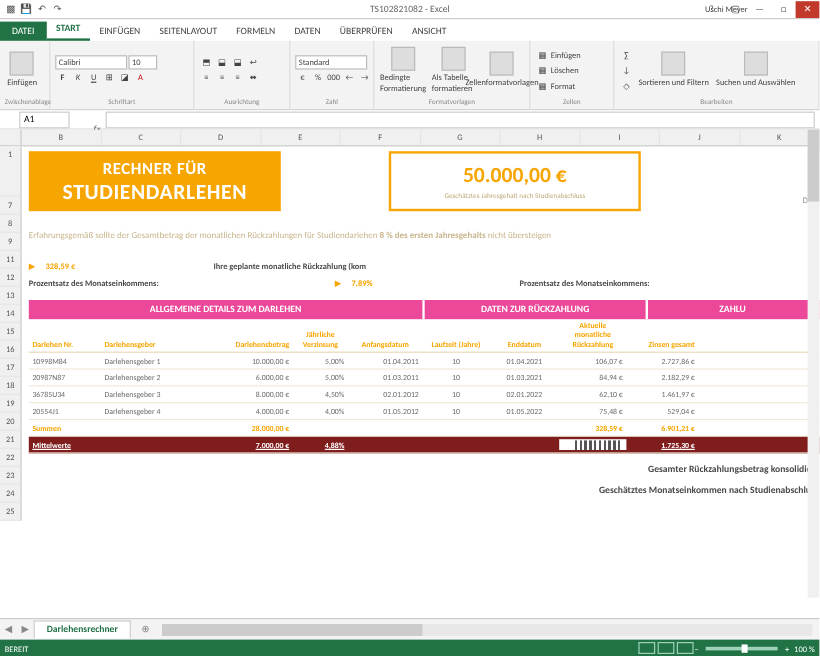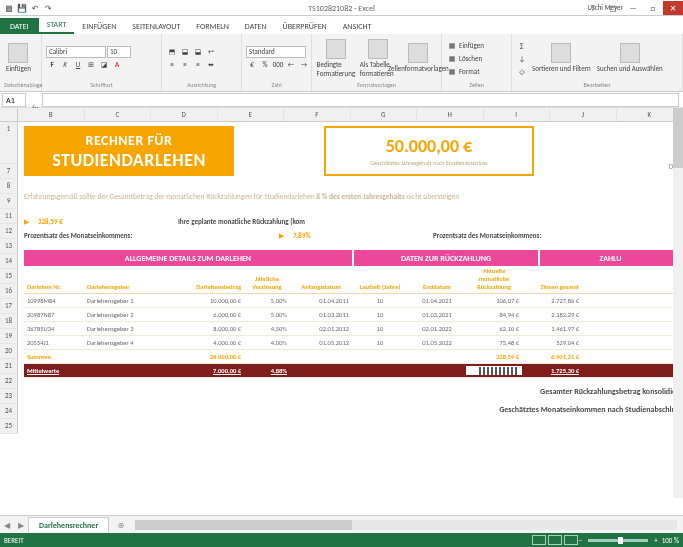--- a/index.html
+++ b/index.html
@@ -10,38 +10,38 @@
 .titlebar .qat-icon { width: 10px; height: 10px; display: flex; align-items: center; justify-content: center; }
 .titlebar .doc-title { position: absolute; left: 50%; transform: translateX(-50%); color: #666; }
 .titlebar .win-controls { position: absolute; right: 0; display: flex; }
 .titlebar .win-btn { width: 20px; height: 14px; display: flex; align-items: center; justify-content: center; font-size: 8px; }
 .titlebar .win-btn.close { background: #c0392b; color: #fff; }
 .titlebar .user-label { position: absolute; right: 60px; font-size: 7px; color: #444; }
 
 .ribbon-tabs { height: 18px; background: #fff; display: flex; align-items: flex-end; font-size: 8px; }
 .ribbon-tabs .file-tab { background: #217346; color: #fff; padding: 3px 10px; }
 .ribbon-tabs .tab { padding: 3px 8px; color: #444; text-transform: uppercase; }
-.ribbon-tabs .tab.active { color: #217346; border-bottom: 2px solid #217346; font-weight: 400; }
+.ribbon-tabs .tab.active { color: #217346; border-bottom: 2px solid #217346; font-weight: 700; }
 
 .ribbon { height: 58px; background: #f3f3f3; border-bottom: 1px solid #ccc; display: flex; font-size: 7px; color: #444; }
 .ribbon-group { border-right: 1px solid #ddd; padding: 2px 4px; display: flex; flex-direction: column; justify-content: space-between; }
 .ribbon-group-label { text-align: center; color: #888; font-size: 6px; padding-top: 1px; }
 .ribbon-group-content { display: flex; gap: 2px; flex: 1; align-items: center; }
 .rg-btn { display: flex; flex-direction: column; align-items: center; gap: 1px; padding: 2px; min-width: 20px; }
 .rg-btn .ico { width: 14px; height: 14px; background: #ddd; border: 1px solid #bbb; }
 .rg-btn.large .ico { width: 20px; height: 20px; }
 .rg-stack { display: flex; flex-direction: column; gap: 1px; }
 .rg-line { display: flex; gap: 1px; align-items: center; }
 .font-combo { width: 60px; height: 12px; border: 1px solid #bbb; background: #fff; padding: 0 2px; font-size: 7px; display: flex; align-items: center; }
 .size-combo { width: 24px; height: 12px; border: 1px solid #bbb; background: #fff; padding: 0 2px; font-size: 7px; display: flex; align-items: center; }
 .mini-btn { width: 12px; height: 12px; border: 1px solid transparent; display: flex; align-items: center; justify-content: center; font-size: 7px; }
 .num-combo { width: 60px; height: 12px; border: 1px solid #bbb; background: #fff; padding: 0 2px; font-size: 7px; display: flex; align-items: center; }
 
 .namebox-row { height: 16px; background: #fff; border-bottom: 1px solid #ddd; display: flex; align-items: center; font-size: 8px; }
-.name-box { width: 24px; height: 14px; border: 1px solid #ccc; margin: 0 2px; padding: 0 3px; display: flex; align-items: center; }
+.name-box { width: 42px; height: 14px; border: 1px solid #ccc; margin: 0 16px; padding: 0 3px; display: flex; align-items: center; }
 .fx-area { display: flex; align-items: center; gap: 3px; padding-left: 4px; }
 .fx-label { font-style: italic; color: #666; margin-top: 16px; }
 .formula-bar { flex: 1; height: 14px; border: 1px solid #ccc; margin: 0 4px; background: #fff; }
 
 .sheet-area { position: relative; height: 400px; overflow: hidden; }
 .col-headers { height: 14px; display: flex; background: #f0f0f0; border-bottom: 1px solid #ccc; font-size: 7px; color: #555; }
 .col-headers .corner { width: 18px; border-right: 1px solid #ccc; }
 .col-headers .ch { flex: 1; text-align: center; border-right: 1px solid #e5e5e5; padding-top: 2px; }
 .row-headers { position: absolute; left: 0; top: 14px; width: 18px; background: #f0f0f0; border-right: 1px solid #ccc; font-size: 7px; color: #555; }
 .row-headers .rh { height: 15px; text-align: center; border-bottom: 1px solid #e5e5e5; padding-top: 2px; }

